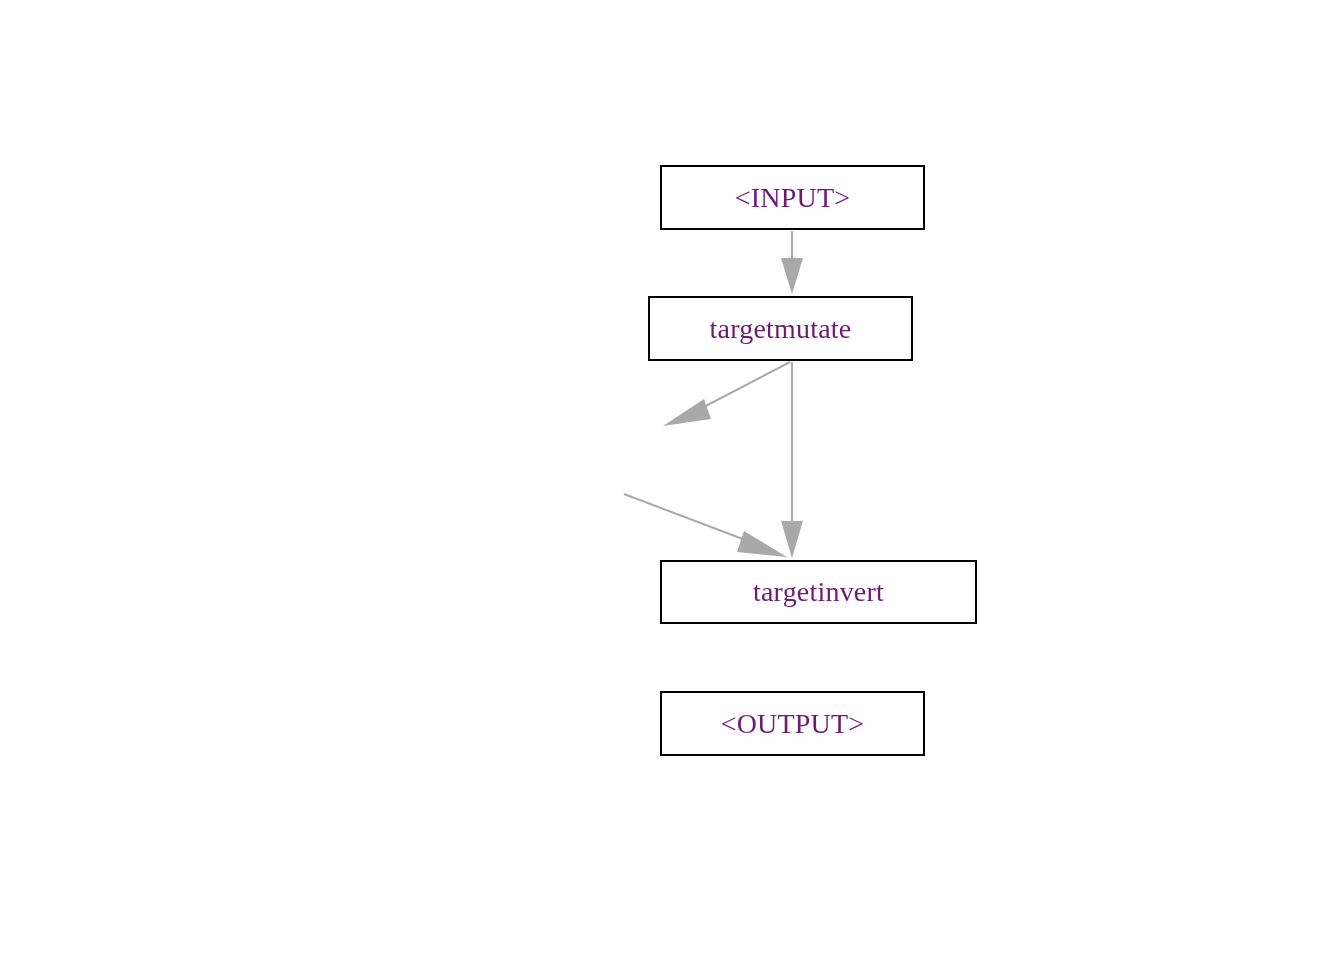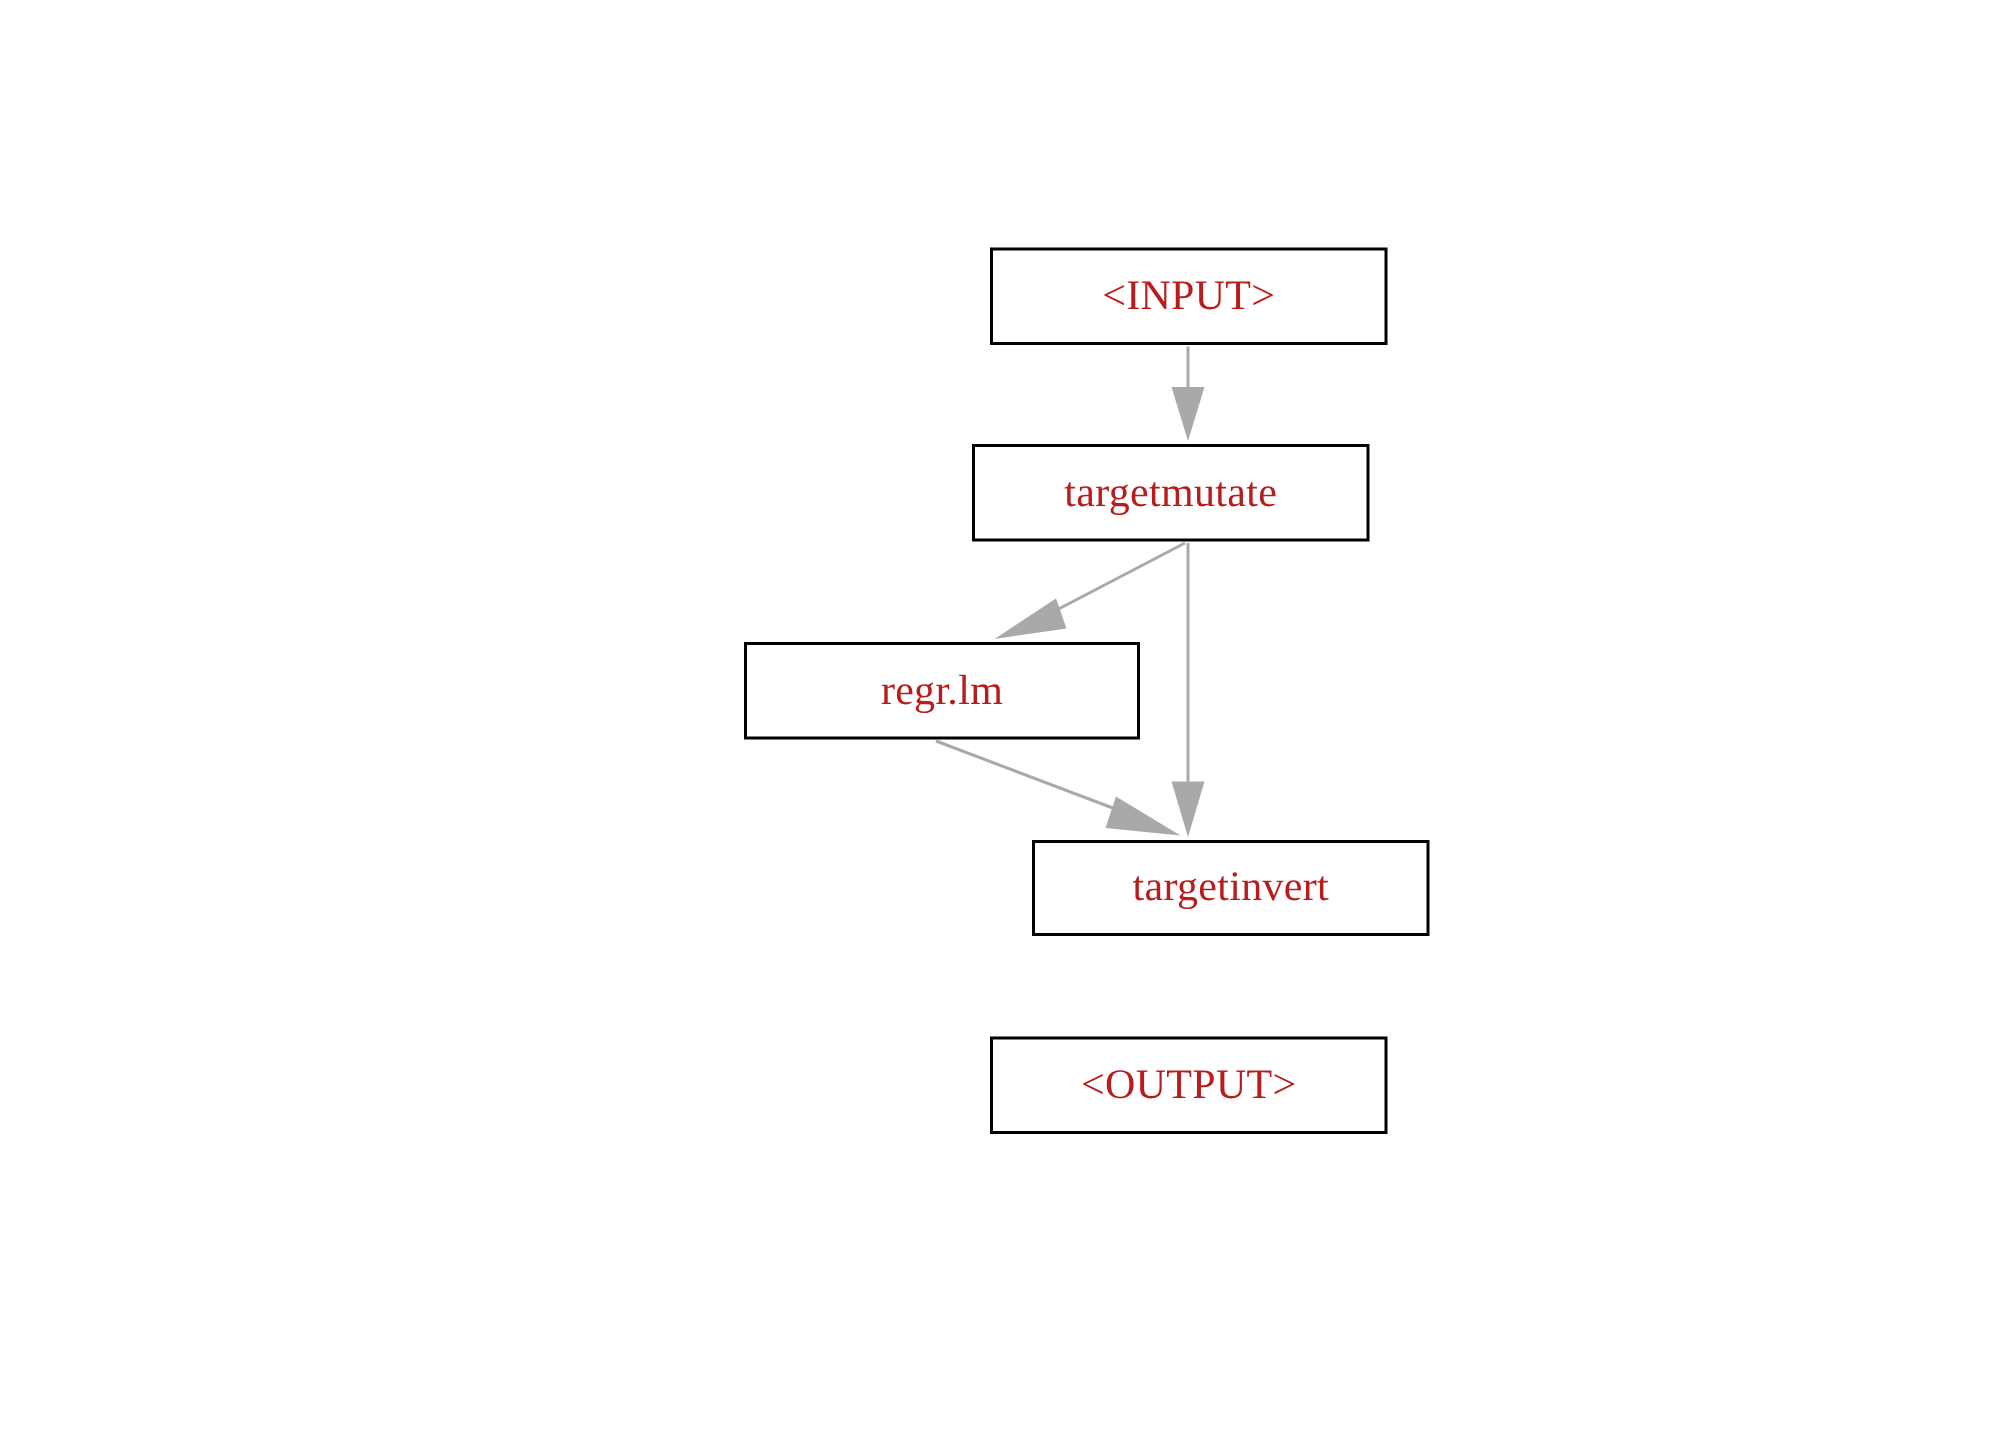--- a/index.html
+++ b/index.html
@@ -36,21 +36,21 @@
     font-family: "Liberation Serif", "DejaVu Serif", serif;
     font-size: 28px;
     line-height: 1;
     display: flex;
     align-items: center;
     justify-content: center;
     white-space: nowrap;
     letter-spacing: 0.2px;
   }
   .node-label {
-    color: #b91c1c;
+    color: #701a75;
     display: block;
   }
 </style>
 </head>
 <body>
 
 <div id="graph-canvas">
 
   <svg id="edge-layer" viewBox="0 0 1344 960" xmlns="http://www.w3.org/2000/svg">
 
@@ -77,25 +77,22 @@
   </svg>
 
   <div class="graph-node" style="left:660px; top:165px; width:265px; height:65px;">
     <span class="node-label">&lt;INPUT&gt;</span>
   </div>
 
   <div class="graph-node" style="left:648px; top:296px; width:265px; height:65px;">
     <span class="node-label">targetmutate</span>
   </div>
 
-  <div class="graph-node" style="left:496px; top:428px; width:264px; height:65px;">
-    <span class="node-label">regr.lm</span>
-  </div>
 
-  <div class="graph-node" style="left:688px; top:560px; width:265px; height:64px;">
+  <div class="graph-node" style="left:660px; top:560px; width:317px; height:64px;">
     <span class="node-label">targetinvert</span>
   </div>
 
   <div class="graph-node" style="left:660px; top:691px; width:265px; height:65px;">
     <span class="node-label">&lt;OUTPUT&gt;</span>
   </div>
 
 </div>
 
 </body></html>

